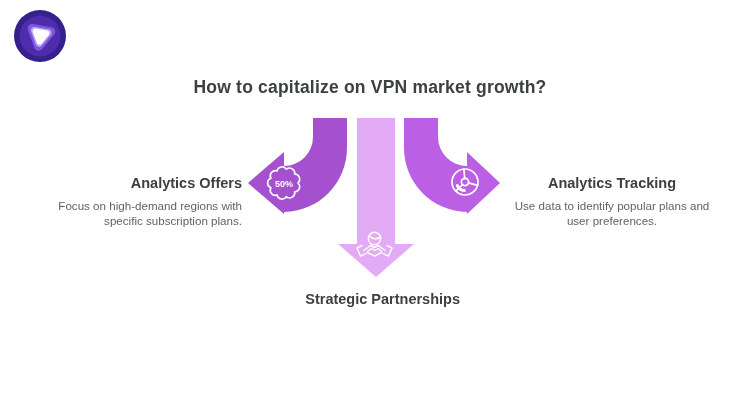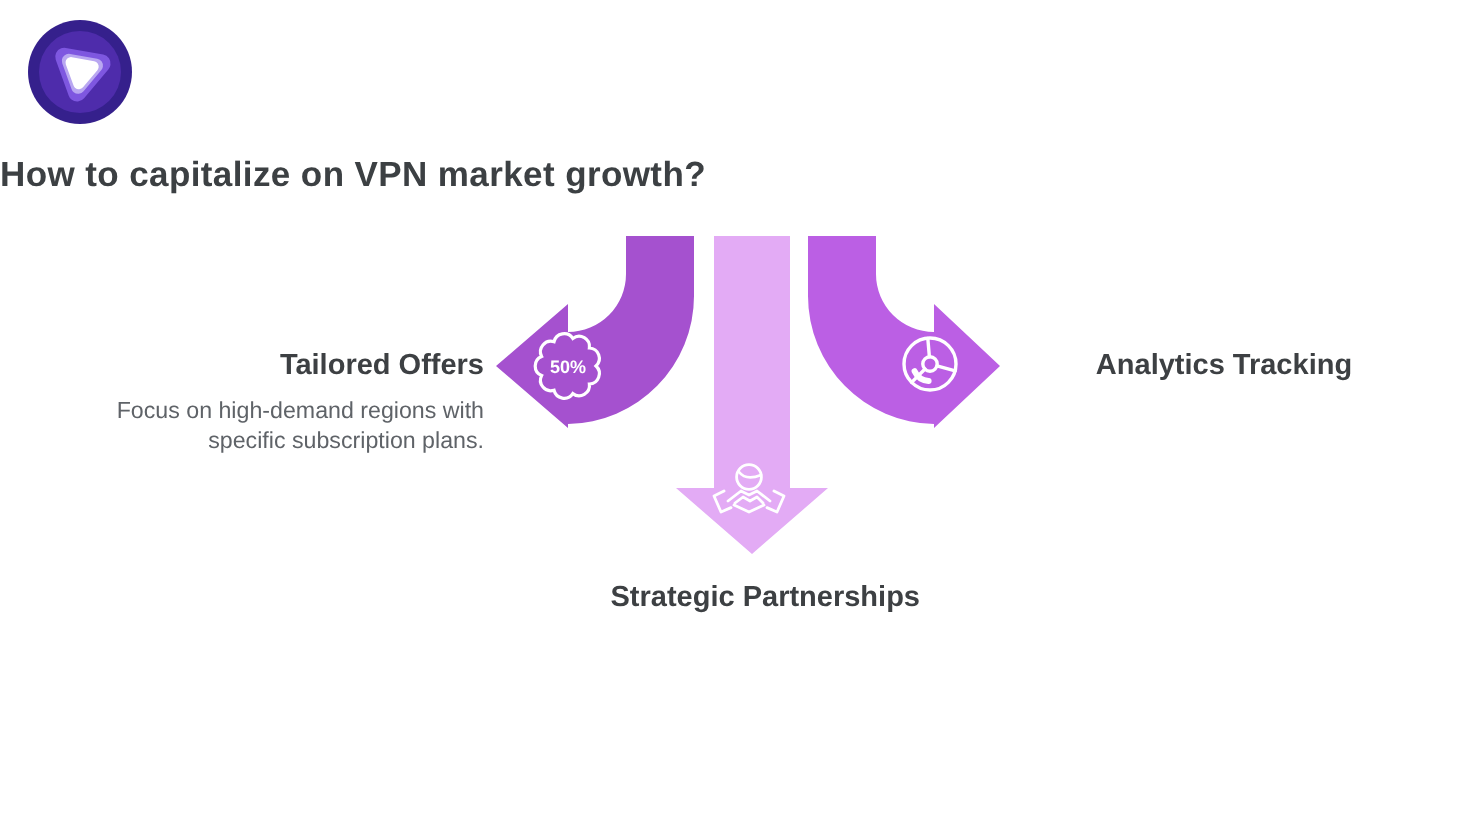--- a/index.html
+++ b/index.html
@@ -1,19 +1,19 @@
 <!DOCTYPE html>
 <html><head>
 <meta charset="utf-8">
 <style>
   html,body{margin:0;padding:0;background:#ffffff;}
   body{width:740px;height:420px;font-family:"Liberation Sans",sans-serif;}
   .canvas{position:relative;width:740px;height:420px;background:#ffffff;overflow:hidden;}
   .logo{position:absolute;left:13px;top:9px;width:54px;height:54px;}
-  .title{position:absolute;left:0;top:77px;width:740px;text-align:left;
+  .title{position:absolute;left:0;top:77px;width:740px;text-align:center;
          font-size:17.5px;font-weight:bold;color:#3c4043;letter-spacing:.2px;}
   .diagram{position:absolute;left:0;top:0;width:740px;height:420px;}
   .branch-block{position:absolute;}
   .branch-label{font-size:14.5px;font-weight:bold;color:#3d4043;margin:0 0 8px 0;}
   .branch-desc{font-size:11.6px;line-height:1.26;color:#5f6368;margin:0;}
   #block-left{left:37px;top:175px;width:205px;text-align:right;}
   #block-right{left:512px;top:175px;width:200px;text-align:center;}
   #block-bottom{left:260px;top:291px;width:200px;text-align:right;}
 </style>
 </head>
@@ -67,25 +67,26 @@
       <path d="M369.5,236 Q373,240.5 380.5,237.5"></path>
       <path d="M362,245.5 L357,248 L360.5,256 L365.5,253.8"></path>
       <path d="M387,245.5 L392,248 L388.5,256 L383.5,253.8"></path>
       <path d="M364,250.5 L370.5,245.5 L374.5,247.5 L378.5,245.5 L385,250.5"></path>
       <path d="M367.5,251.5 L371.5,248.5 L375,250.5 L378.5,248.5 L381.5,251.5"></path>
       <path d="M367,252.5 L374.5,256 L382,252.5"></path>
     </g>
   </svg>
 
   <div class="branch-block" id="block-left">
-    <div class="branch-label">Tailored Offers</div>
+    <div class="branch-label">Analytics Offers</div>
     <p class="branch-desc">Focus on high-demand regions with specific subscription plans.</p>
   </div>
 
   <div class="branch-block" id="block-right">
     <div class="branch-label">Analytics Tracking</div>
+    <p class="branch-desc">Use data to identify popular plans and user preferences.</p>
   </div>
 
   <div class="branch-block" id="block-bottom">
     <div class="branch-label">Strategic Partnerships</div>
   </div>
 
 </div>
 
 </body></html>

